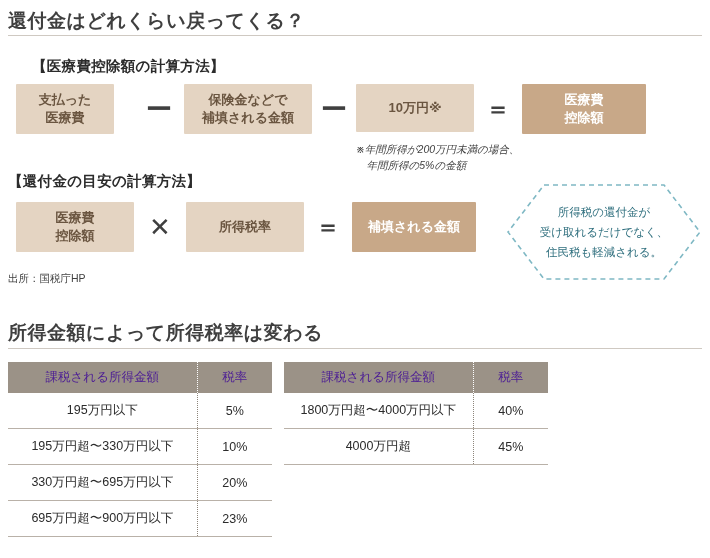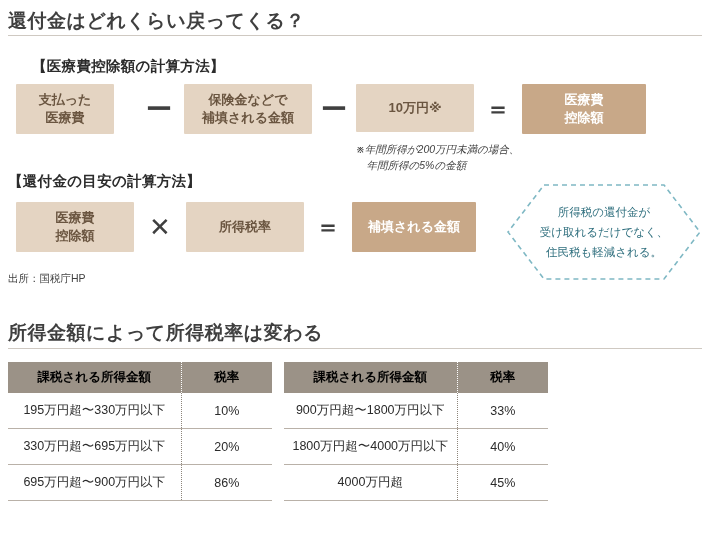--- a/index.html
+++ b/index.html
@@ -113,24 +113,24 @@
   }
 
   
   .tbl {
     position: absolute;
     border-collapse: collapse;
     font-size: 12.5px;
   }
   .tbl th {
     background: #9b9287;
-    color: #000000;
-    font-weight: bold;
+    color: #4c1d95;
+    font-weight: normal;
     font-size: 12.5px;
-    padding: 7px 20px;
+    padding: 7px 4px;
     text-align: center;
     border: none;
   }
   .tbl td {
     padding: 9px 4px;
     text-align: center;
     color: #2b2b2b;
     border-bottom: 1px solid #b9b1a8;
   }
   .tbl .col-amt {
@@ -200,45 +200,45 @@
 <div class="main-heading" style="left:8px; top:320px;">所得金額によって所得税率は変わる</div>
 <div class="heading-rule" style="left:8px; top:348px; width:694px;"></div>
 
 <table class="tbl" style="left:8px; top:362px; width:264px;">
   <tbody>
       <tr>
     <th class="col-amt" style="width:194px;">課税される所得金額</th>
     <th style="width:70px;">税率</th>
   </tr>
   <tr>
+    <td class="col-amt">195万円以下</td>
+    <td>5%</td>
+  </tr>
+  <tr>
     <td class="col-amt">195万円超〜330万円以下</td>
     <td>10%</td>
   </tr>
   <tr>
     <td class="col-amt">330万円超〜695万円以下</td>
     <td>20%</td>
   </tr>
   <tr>
     <td class="col-amt">695万円超〜900万円以下</td>
-    <td>86%</td>
+    <td>23%</td>
   </tr>
 </tbody>
   </table>
 
 <table class="tbl" style="left:284px; top:362px; width:264px;">
   <tbody>
       <tr>
     <th class="col-amt" style="width:194px;">課税される所得金額</th>
     <th style="width:70px;">税率</th>
   </tr>
   <tr>
-    <td class="col-amt">900万円超〜1800万円以下</td>
-    <td>33%</td>
-  </tr>
-  <tr>
     <td class="col-amt">1800万円超〜4000万円以下</td>
     <td>40%</td>
   </tr>
   <tr>
     <td class="col-amt">4000万円超</td>
     <td>45%</td>
   </tr>
   <tr>
     <td class="col-amt empty" style="border-right:none;">&nbsp;</td>
     <td class="empty">&nbsp;</td>

